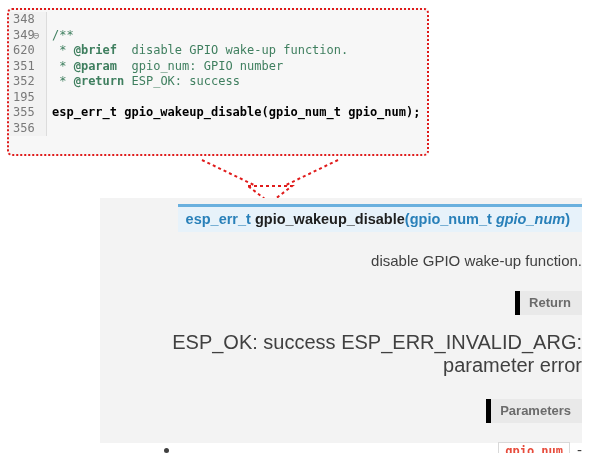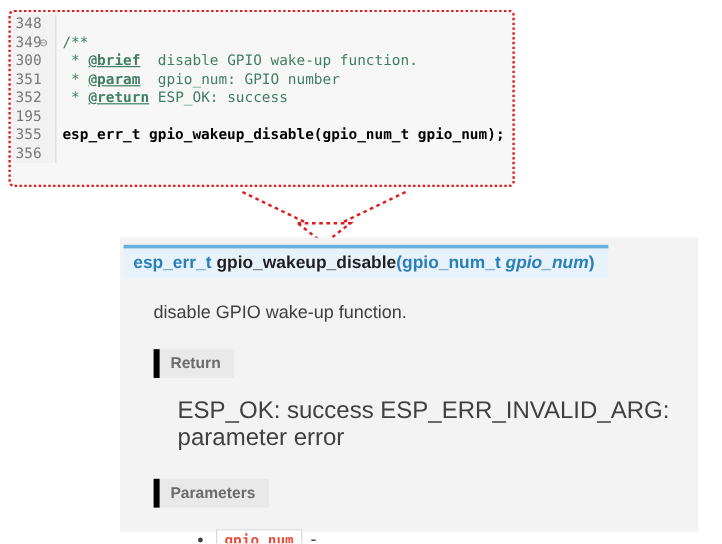--- a/index.html
+++ b/index.html
@@ -39,36 +39,37 @@
     flex: 0 0 38px;
     display: flex;
     color: #787878;
     border-right: 1px solid #dcdcdc;
     background: #f2f2f2;
   }
   .lnum { width: 24px; padding-left: 4px; }
   .fold { width: 13px; color: #8a8a8a; font-size: 11px; }
   .lcontent { padding-left: 5px; white-space: pre; color: #000; }
   .tok-comment { color: #3f7f5f; }
-  .tok-tag { color: #3f7f5f; font-weight: bold; text-decoration: underline; }
+  .tok-tag { color: #3f7f5f; font-weight: bold; }
   .tok-code { color: #000000; font-weight: bold; margin-top: 24px; }
 
   
   .arrow-svg { position: absolute; left: 180px; top: 158px; }
 
   
   .doc-panel {
     position: absolute;
     left: 100px;
     top: 198px;
     width: 482px;
     height: 245px;
     background: #f3f3f3;
     padding: 6px 0 0 0;
     color: #404040;
+    text-align: right;
   }
   .sig {
     display: inline-block;
     margin-left: 3px;
     background: #e7f2fa;
     border-top: 3px solid #6ab0de;
     padding: 4px 12px 5px 8px;
     font-size: 14.5px;
     font-weight: bold;
     color: #2980b9;
@@ -107,21 +108,21 @@
 </style>
 </head>
 <body>
 
 <div class="stage">
 
   <div class="code-editor">
     <div>
         <div class="code-line"><span class="gutter"><span class="lnum">348</span><span class="fold"></span></span><span class="lcontent"></span></div>
         <div class="code-line"><span class="gutter"><span class="lnum">349</span><span class="fold">⊖</span></span><span class="lcontent"><span class="tok-comment">/**</span></span></div>
-        <div class="code-line"><span class="gutter"><span class="lnum">300</span><span class="fold"></span></span><span class="lcontent"><span class="tok-comment"> * </span><span class="tok-tag">@brief</span><span class="tok-comment">  disable GPIO wake-up function.</span></span></div>
+        <div class="code-line"><span class="gutter"><span class="lnum">620</span><span class="fold"></span></span><span class="lcontent"><span class="tok-comment"> * </span><span class="tok-tag">@brief</span><span class="tok-comment">  disable GPIO wake-up function.</span></span></div>
         <div class="code-line"><span class="gutter"><span class="lnum">351</span><span class="fold"></span></span><span class="lcontent"><span class="tok-comment"> * </span><span class="tok-tag">@param</span><span class="tok-comment">  gpio_num: GPIO number</span></span></div>
         <div class="code-line"><span class="gutter"><span class="lnum">352</span><span class="fold"></span></span><span class="lcontent"><span class="tok-comment"> * </span><span class="tok-tag">@return</span><span class="tok-comment"> ESP_OK: success</span></span></div>
         <div class="code-line"><span class="gutter"><span class="lnum">195</span><span class="fold"></span></span></div>
         <div class="code-line"><span class="gutter"><span class="lnum">355</span><span class="fold"></span></span><span class="lcontent"><span class="tok-code">esp_err_t gpio_wakeup_disable(gpio_num_t gpio_num);</span></span></div>
         <div class="code-line"><span class="gutter"><span class="lnum">356</span><span class="fold"></span></span><span class="lcontent"></span></div>
       </div>
   </div>
 
   <svg class="arrow-svg" width="175" height="46" viewBox="0 0 175 46">
     <line x1="22" y1="2" x2="76" y2="28" stroke="#e01b1b" stroke-width="2" stroke-dasharray="3 3" fill="none"></line>

